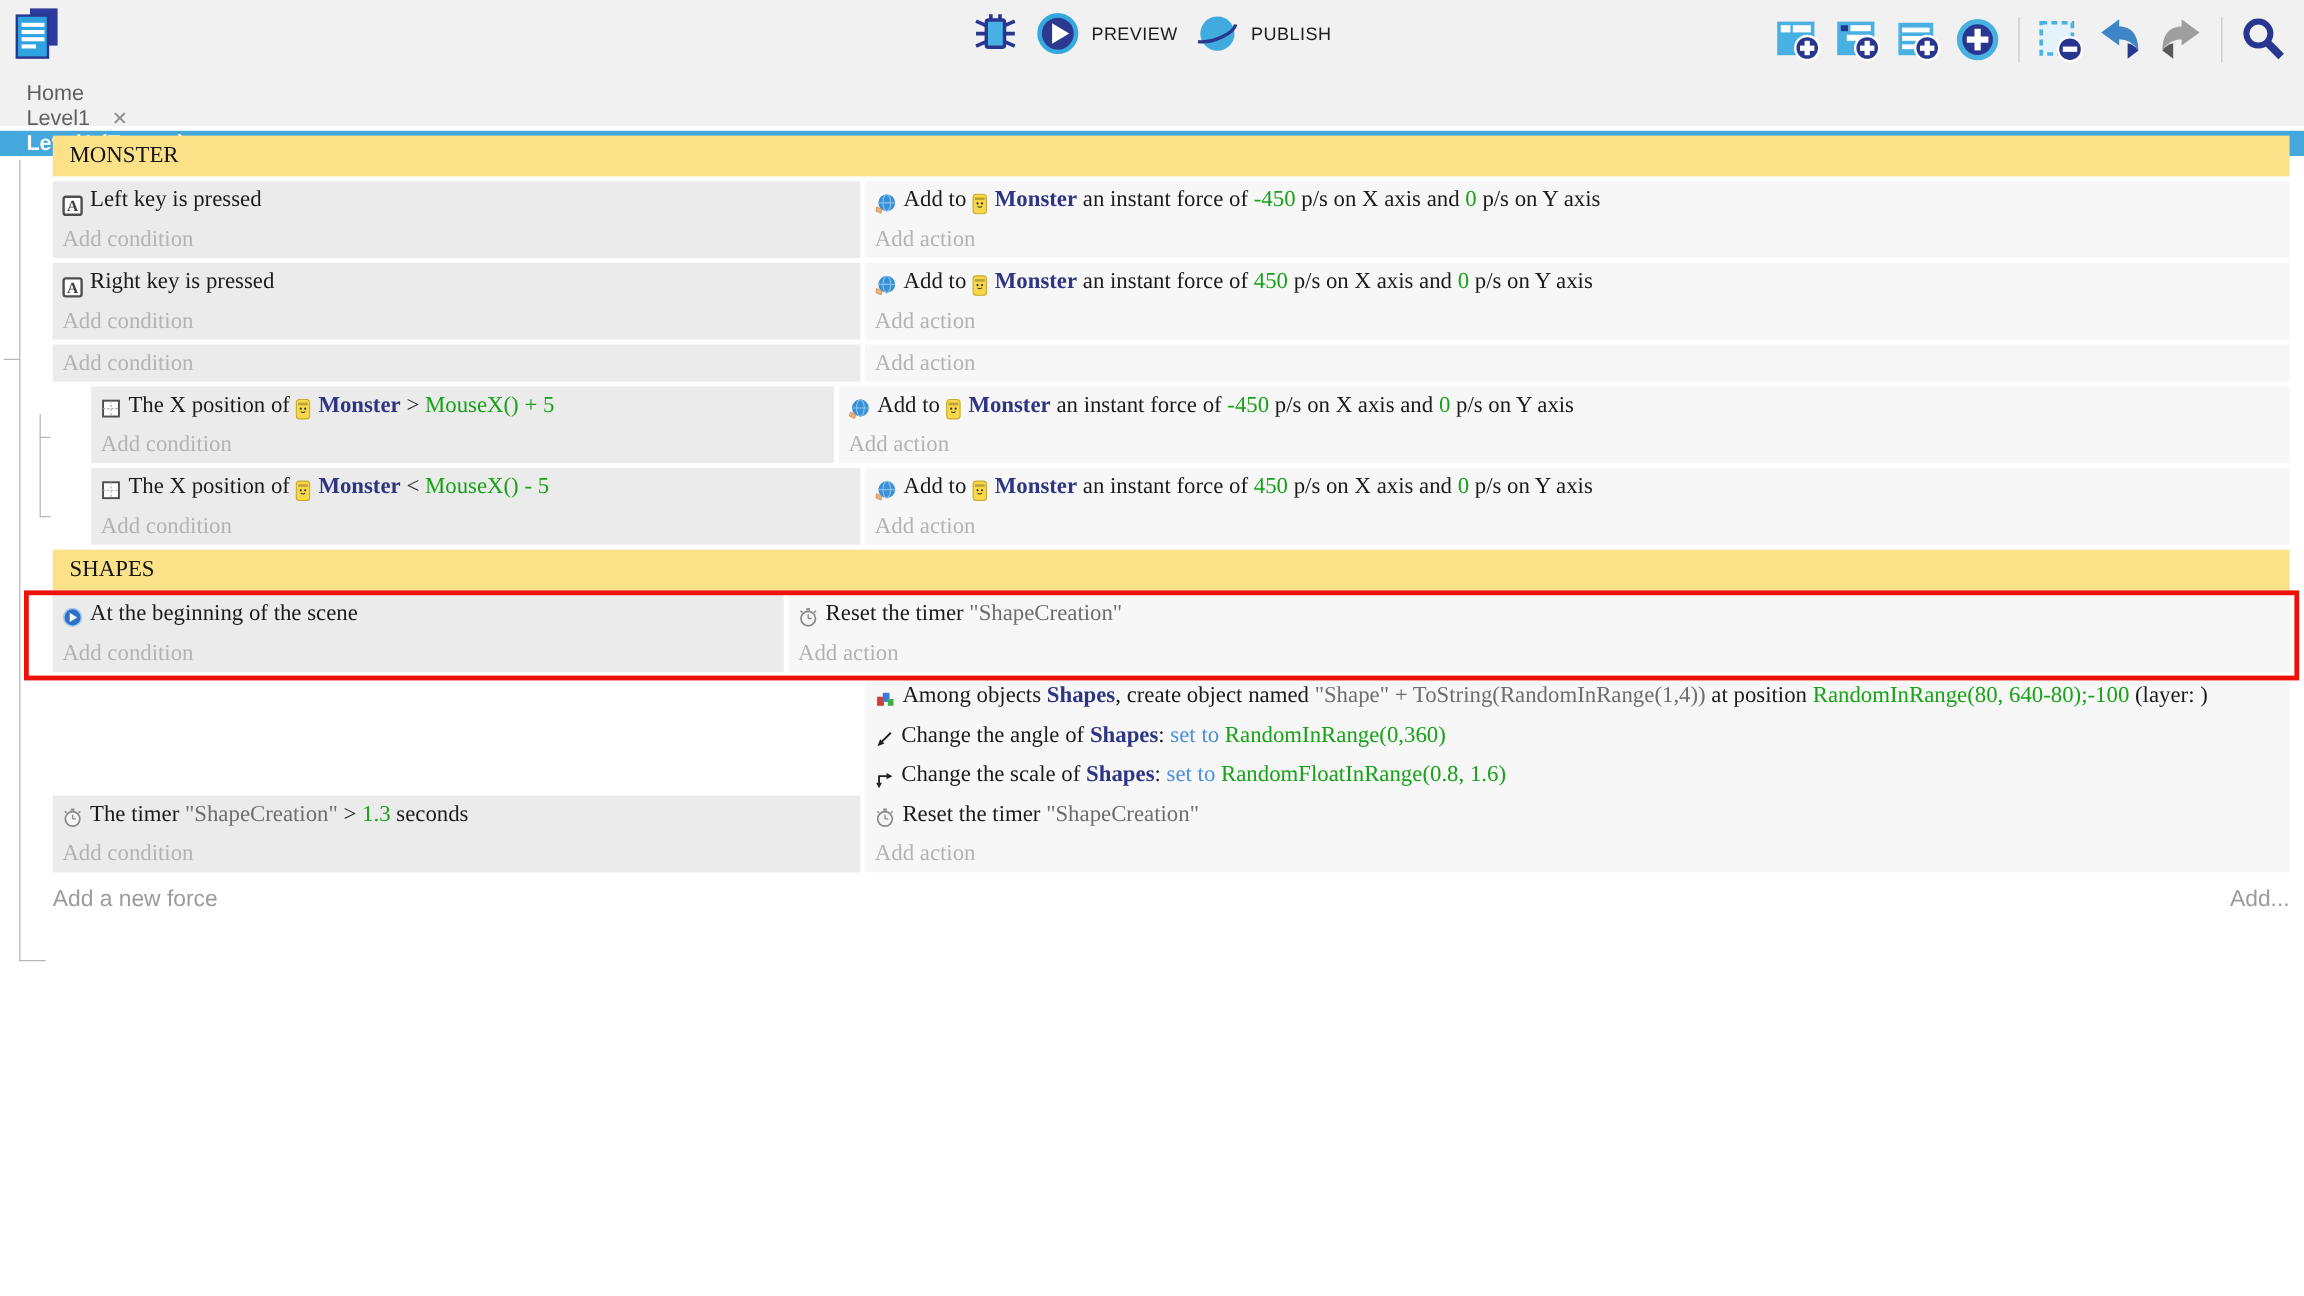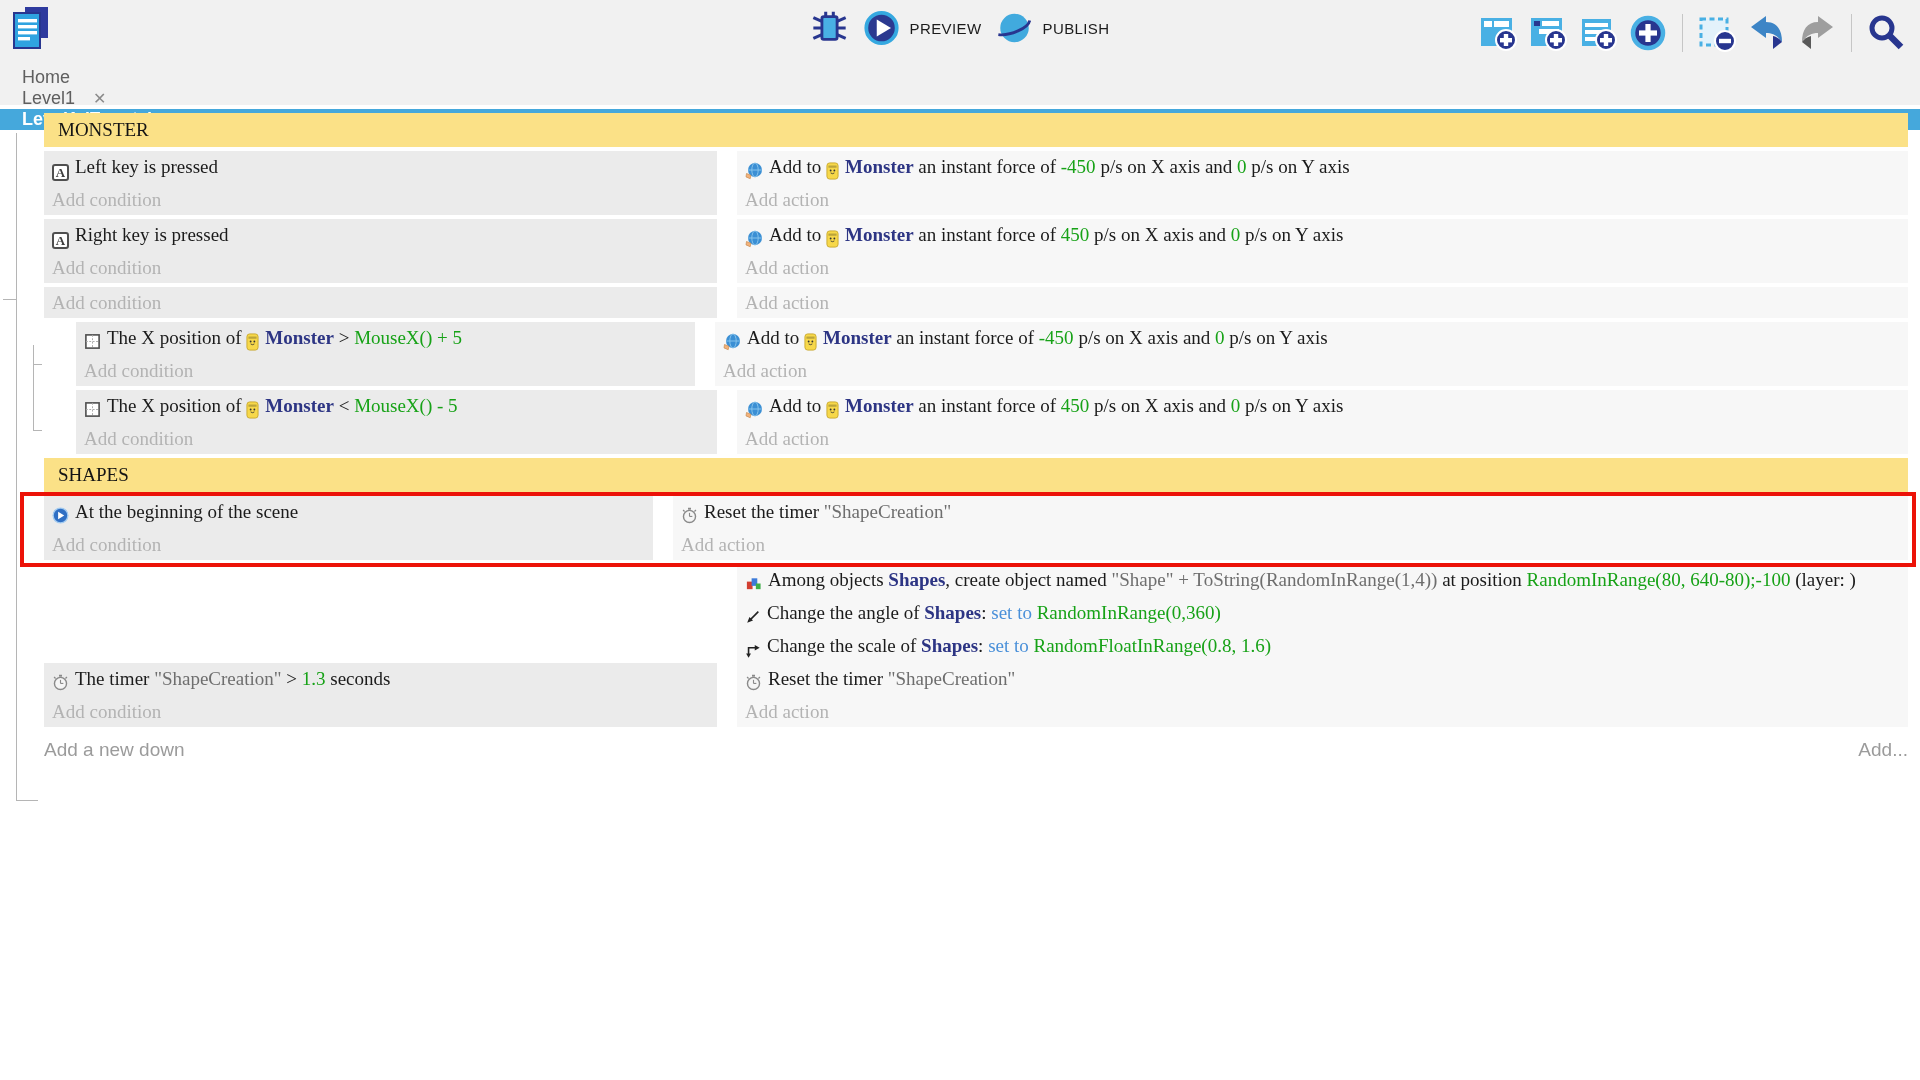--- a/index.html
+++ b/index.html
@@ -28,21 +28,21 @@
   .tab .close { font-size:16px; color:#8a8a8a; cursor:pointer; }
   .tab.active { background:var(--accent-blue); color:#ffffff;font-weight:bold; }
   .tab.active .close { color:#ffffff; }
   
   .events { position:relative; padding-top:8px; }
   .tline { position:absolute; background:#b5b5b5; }
   .erow { display:flex; align-items:flex-end; margin:0 12px 4px 0; position:relative;font-family:Liberation Serif, serif; }
   .gutter { position:relative; flex:0 0 auto; }
   .bar { position:absolute; top:0; bottom:0; background:var(--bar-blue); border-radius:1px; cursor:pointer; }
   .cell { font-size:19px; line-height:31px; padding:0 8px; color:#1b1b1b; }
-  .cond { background:#ebebeb; margin-right:20px; }
+  .cond { background:#ebebeb; margin-right:4px; }
   .act  { background:#f7f7f7; flex:1; }
   .glabel { background:var(--group-yellow); flex:1; font-size:19px; color:#141414;
             line-height:34px; padding-left:14px; cursor:pointer; }
   .erow.group { height:34px; }
   .eline { cursor:pointer; }
   .placeholder { color:#b3b3b3; }
   .t-plain { color:#1b1b1b; }
   .t-obj { color:var(--object-navy); font-weight:bold; }
   .t-num { color:var(--expr-green); }
   .t-str { color:var(--string-gray); }
@@ -406,16 +406,16 @@
                 <rect x="7.4" y="0.8" width="3.2" height="2" fill="#8a8a8a"></rect>
                 <line x1="3.8" y1="4.8" x2="2.2" y2="3.2" stroke="#8a8a8a" stroke-width="1.3"></line>
                 <line x1="14.2" y1="4.8" x2="15.8" y2="3.2" stroke="#8a8a8a" stroke-width="1.3"></line>
               </svg></span><span class="t-plain">Reset the timer </span><span class="t-str">"ShapeCreation"</span></div>
           <div class="eline placeholder">Add action</div>
         </div>
       </div>
     </div>
 
   <div class="footer-row">
-    <span>Add a new down</span>
+    <span>Add a new force</span>
     <span>Add...</span>
   </div>
 </main>
 
 </body></html>

